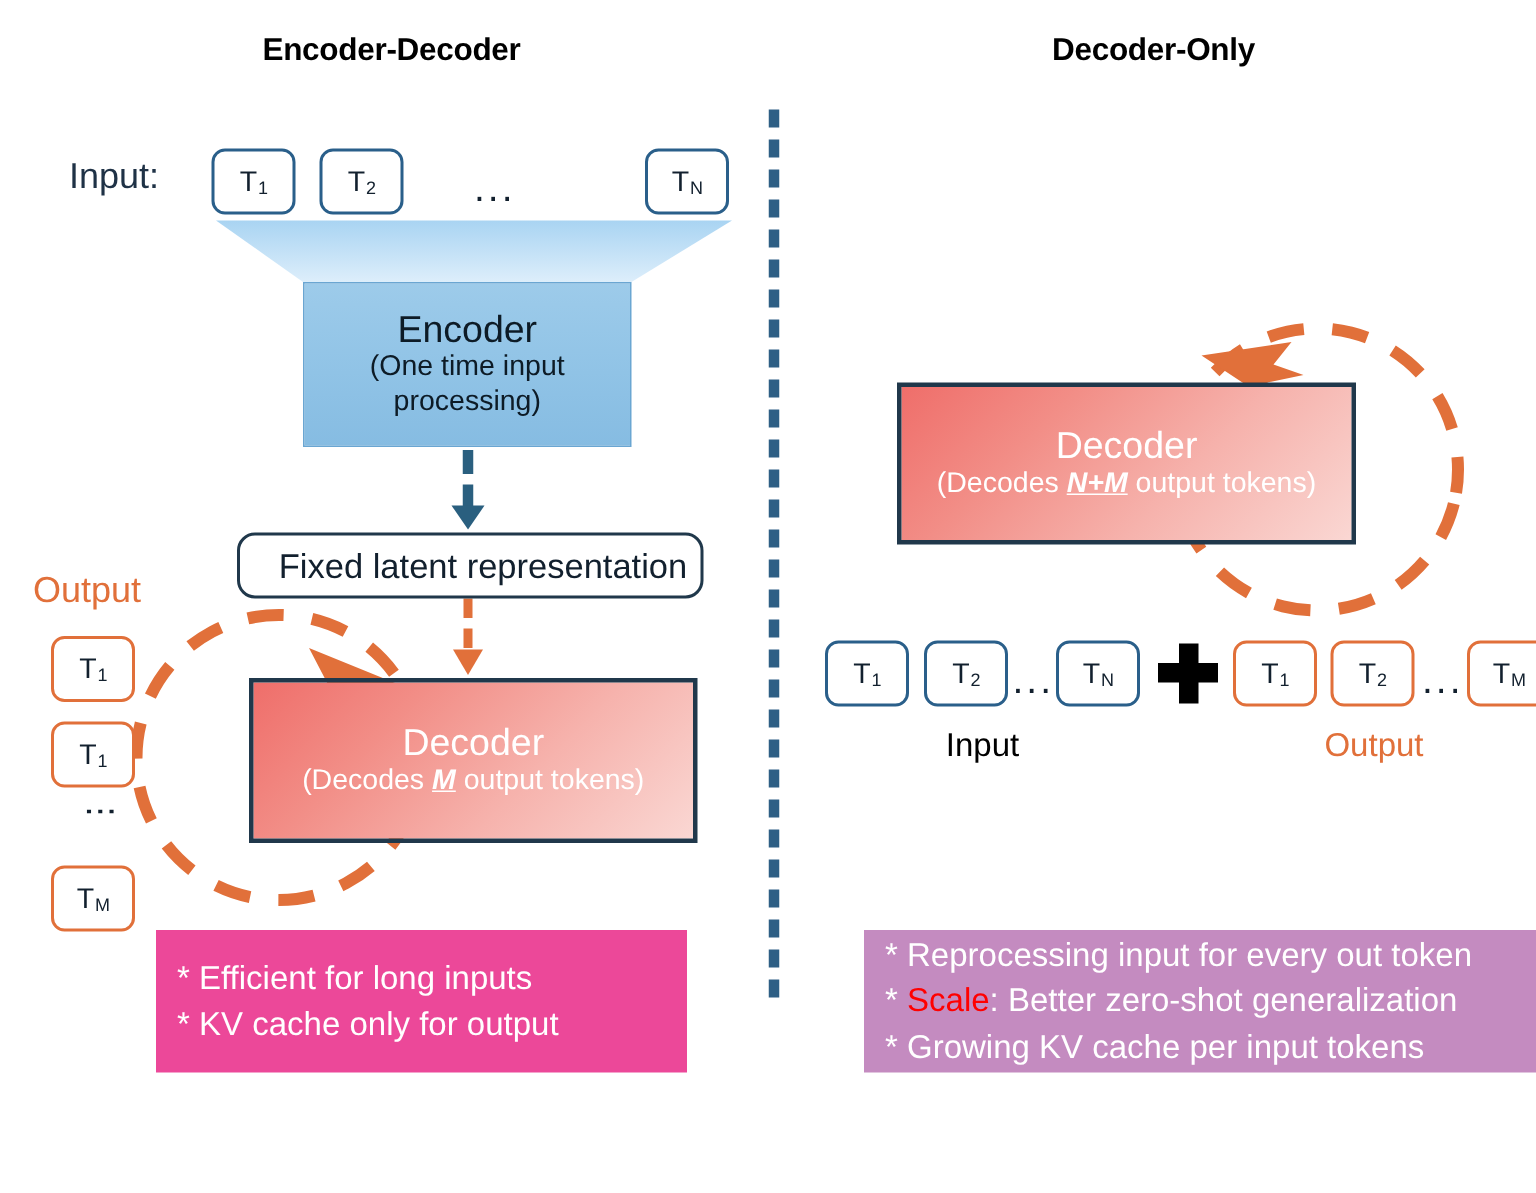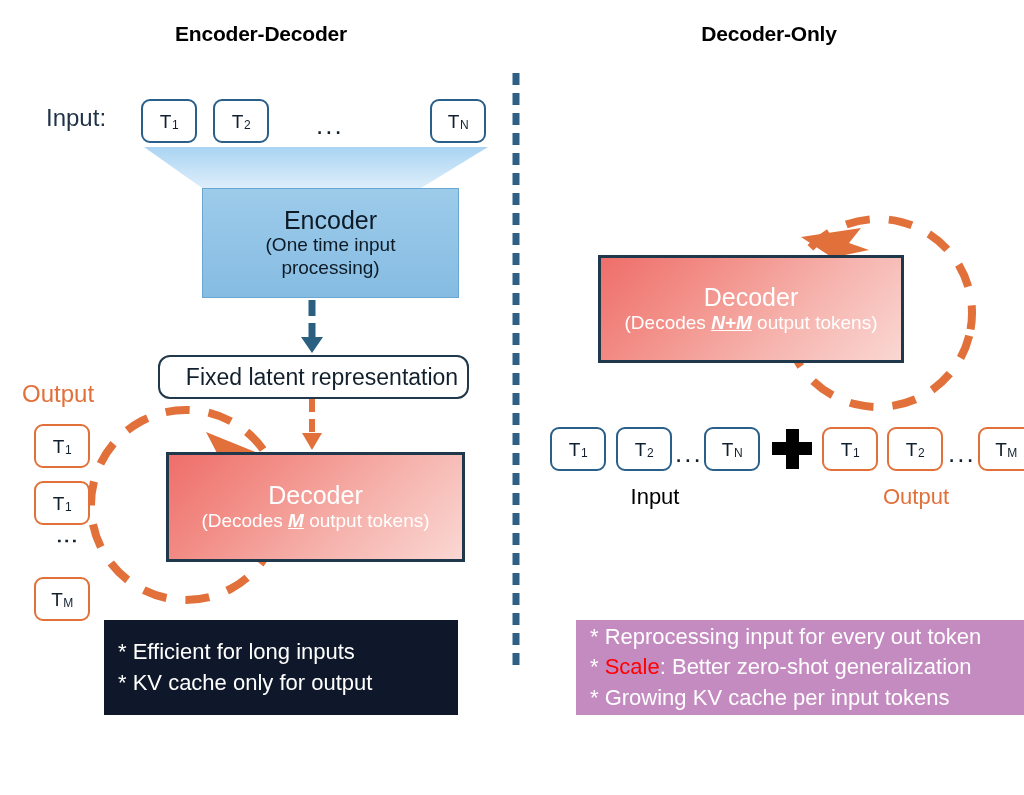--- a/index.html
+++ b/index.html
@@ -76,21 +76,21 @@
   .decoder .sub{font-size:19px;line-height:1.2;text-align:center;white-space:nowrap;}
   .decoder .sub b{font-style:italic;font-weight:bold;text-decoration:underline;}
 
   
   .notes{
     position:absolute;box-sizing:border-box;
     display:flex;flex-direction:column;justify-content:center;
     color:#ffffff;padding:9px 14px;
   }
   .notes .line{font-size:22px;line-height:1.38;white-space:nowrap;}
-  .notes.green{background:#0f172a;}
+  .notes.green{background:#ec4899;}
   .notes.purple{background:#c48bc0;}
   .hl-red{color:#ff0000;}
 
   
   .plus{position:absolute;}
   .plus i{position:absolute;background:#000000;display:block;}
 </style>
 </head>
 <body>
 
@@ -136,21 +136,21 @@
   <div class="tok" style="left:197px;top:99px;width:56px;height:44px;">
     <span>T</span>
       <sub>2</sub>
   </div>
   <div class="ellipsis" style="left:300px;top:112px;">...</div>
   <div class="tok" style="left:414px;top:99px;width:56px;height:44px;">
     <span>T</span>
       <sub>N</sub>
   </div>
 
-  <div class="encoder" style="left:186px;top:188px;width:257px;height:110px;">
+  <div class="encoder" style="left:186px;top:188px;width:219px;height:110px;">
     <div class="big">Encoder</div>
     <div class="sub">(One time input</div>
     <div class="sub">processing)</div>
   </div>
 
   <div class="latent" style="left:142px;top:355px;width:311px;height:44px;padding-left:17px;">
     <span>Fixed latent representation</span>
   </div>
 
   <div class="abs lbl-output" style="left:6px;top:380px;">Output</div>

